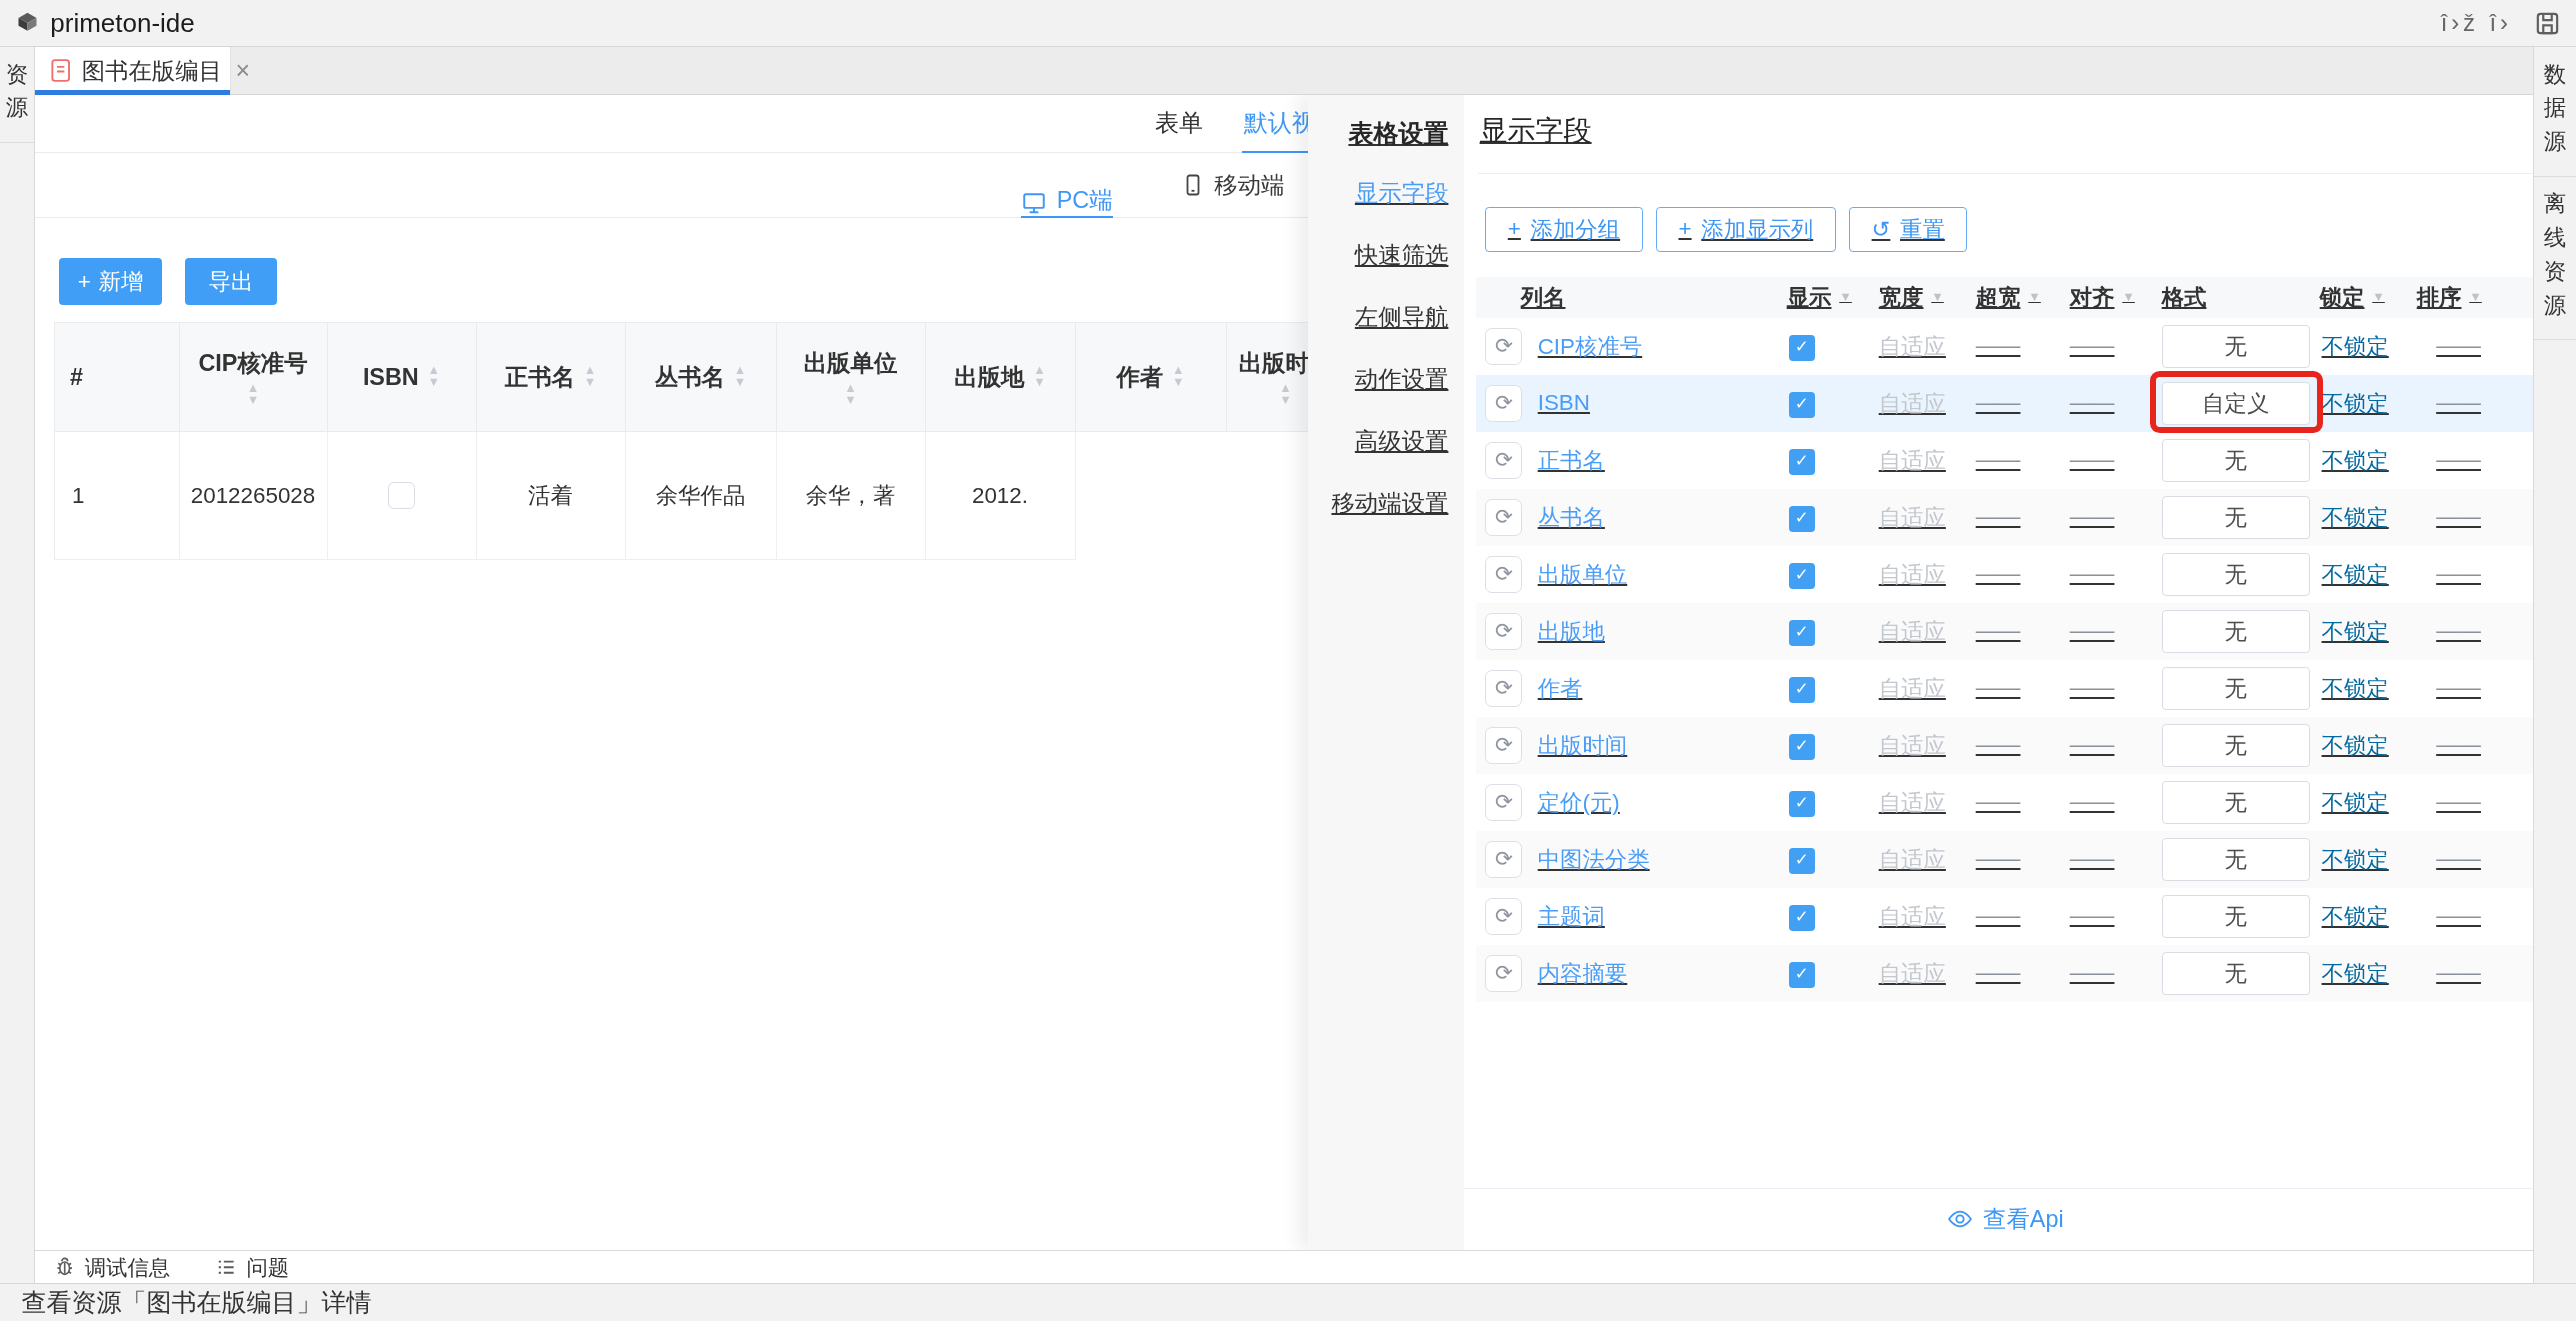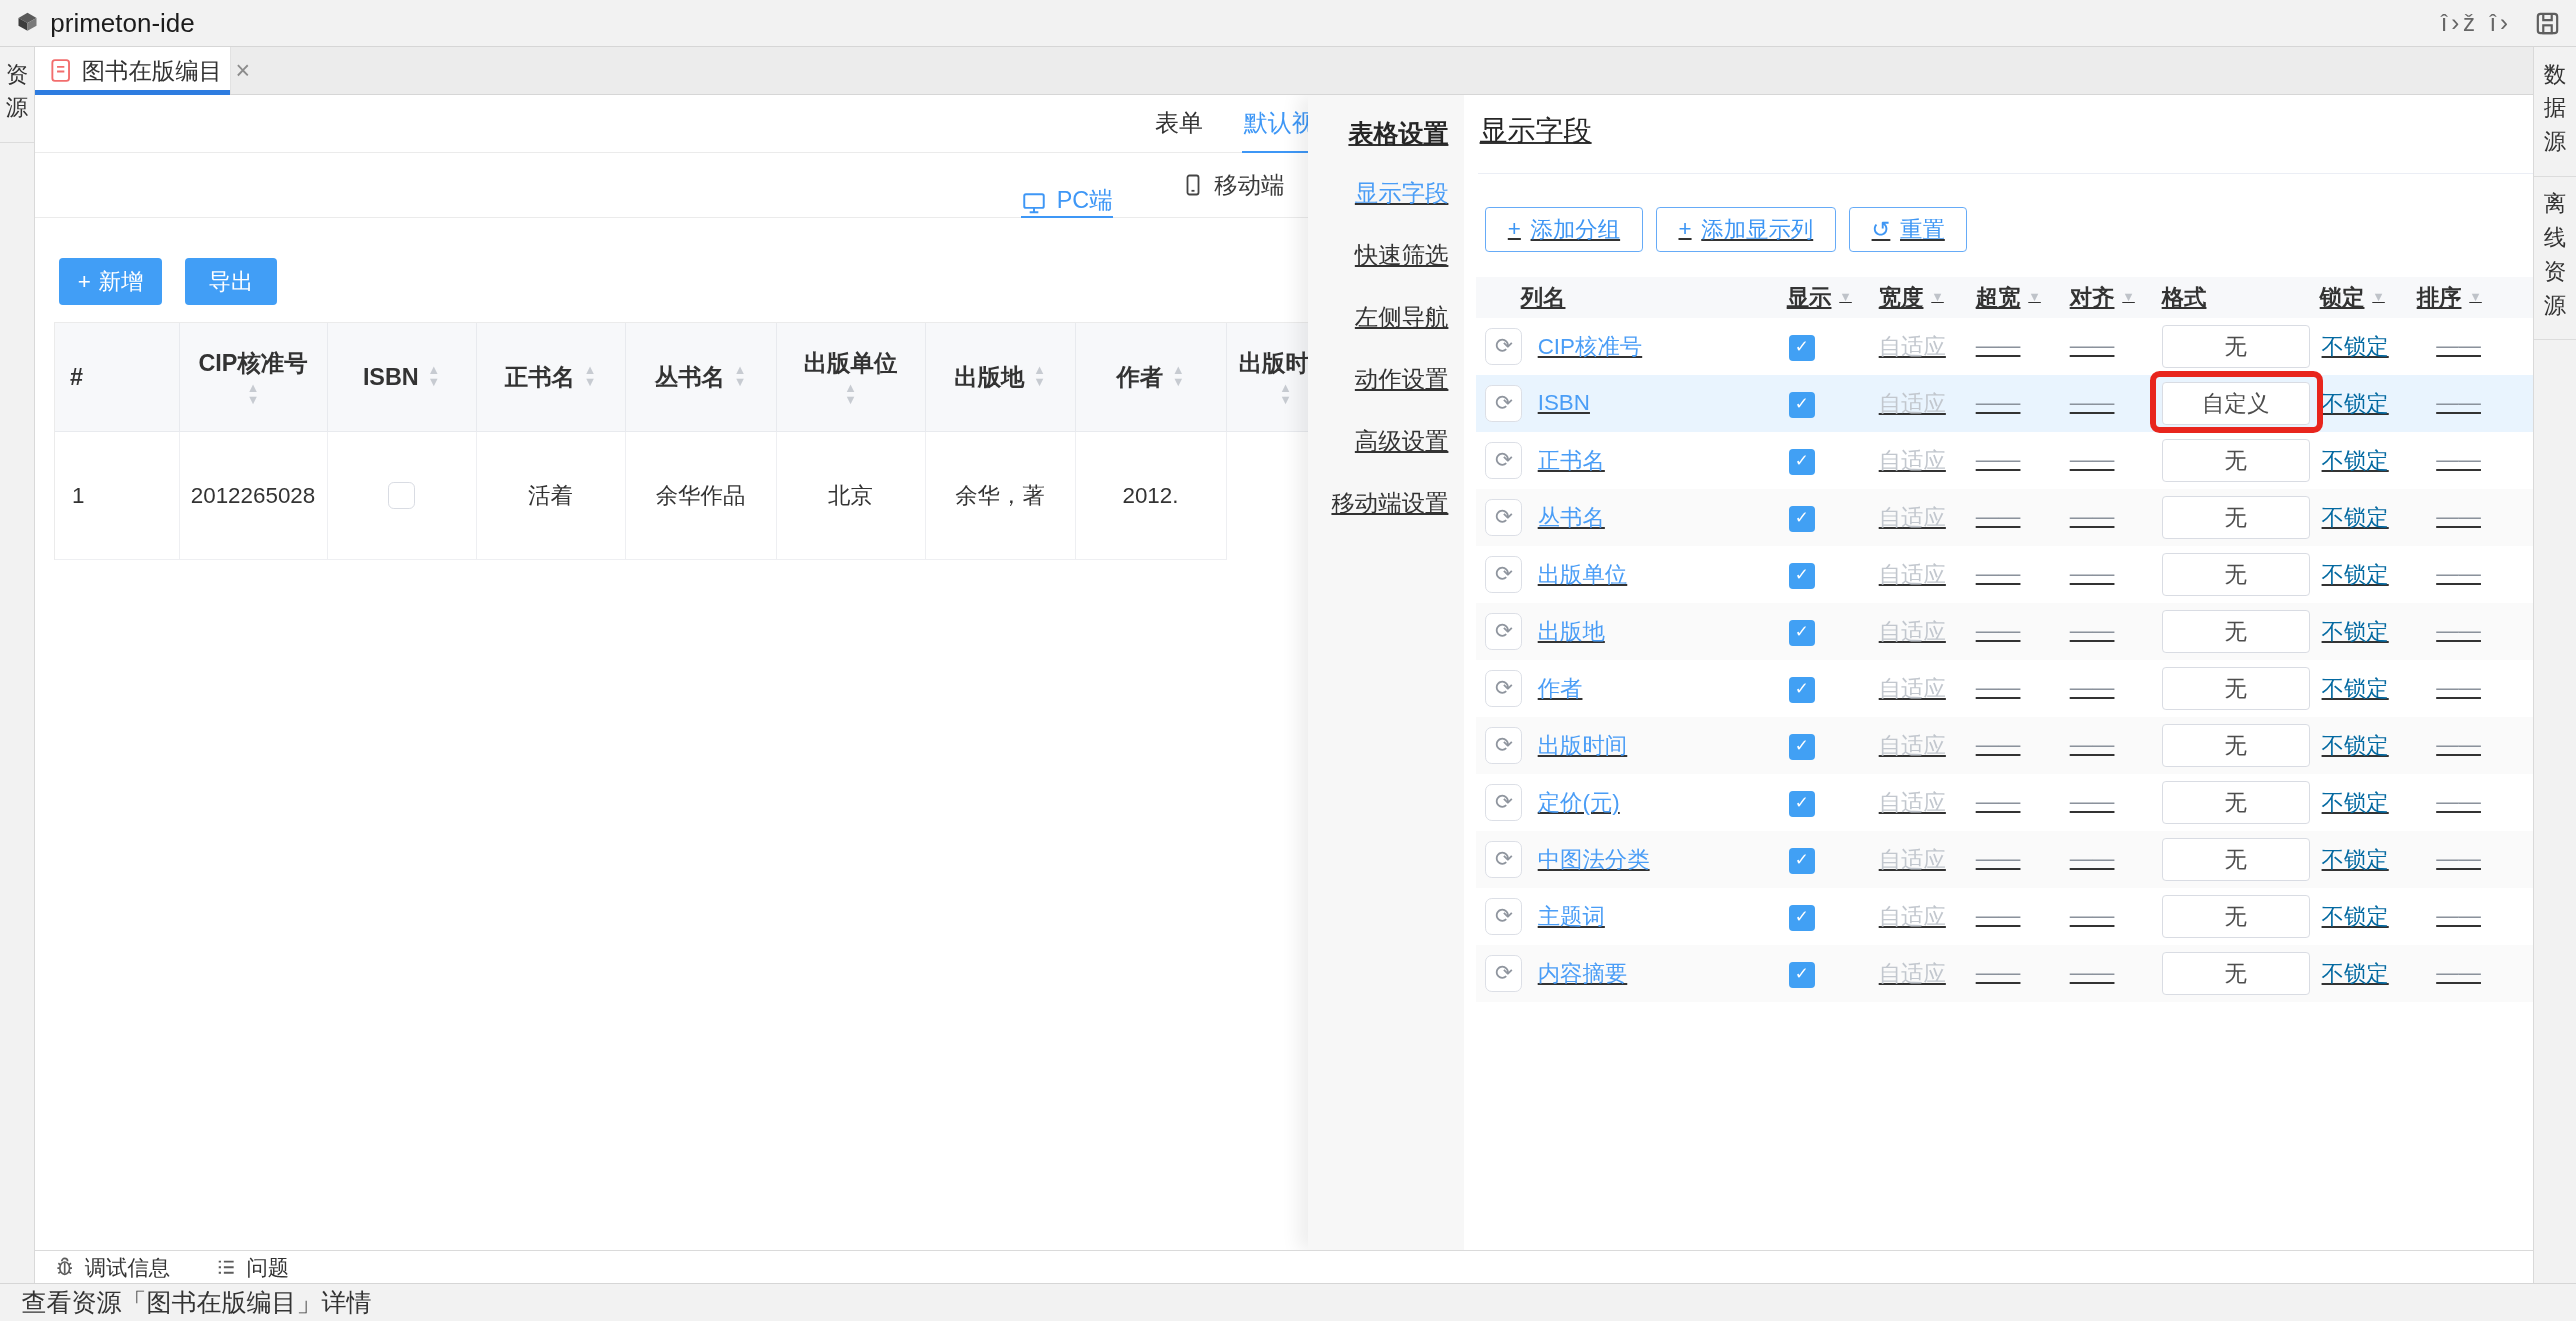--- a/index.html
+++ b/index.html
@@ -279,21 +279,20 @@
         </div>
       </div>
     <div class="grid-row" id="grid-row" data-interactable="true">
         <div class="gr-cell first" data-interactable="false">1</div>
         <div class="gr-cell" data-interactable="false">2012265028</div>
         <div class="gr-cell" data-interactable="false">
           <span class="checkbox-empty" data-interactable="true"></span>
         </div>
         <div class="gr-cell" data-interactable="false">活着</div>
         <div class="gr-cell" data-interactable="false">余华作品</div>
-        <div class="gr-cell" data-interactable="false">北京</div>
         <div class="gr-cell" data-interactable="false">余华，著</div>
         <div class="gr-cell" data-interactable="false">2012.</div>
       </div>
   </div>
 </div>
 
 <div class="drawer" data-interactable="false">
   <div class="drawer-menu" data-interactable="false">
     <div class="dmenu-title" data-interactable="false">表格设置</div>
     <div id="drawer-menu-items">
@@ -507,20 +506,29 @@
               </span></div>
             <div class="st-cell muted" data-interactable="true">自适应</div>
             <div class="st-cell dash" data-interactable="true">——</div>
             <div class="st-cell dash" data-interactable="true">——</div>
             <div class="st-cell format-cell" data-interactable="false"><span class="format-wrap" data-interactable="false"><span class="format-btn" data-interactable="true">无</span></span></div>
             <div class="st-cell lock" data-interactable="true">不锁定</div>
             <div class="st-cell dash sort" data-interactable="true">——</div>
           </div>
         </div>
     </div>
+    <div class="api-footer" data-interactable="false">
+      <span class="icon-svg" data-interactable="false">
+        <svg width="26" height="26" viewBox="0 0 24 24" fill="none" stroke="#3e96f4" stroke-width="1.7">
+          <path d="M2 12s4-6.8 10-6.8S22 12 22 12s-4 6.8-10 6.8S2 12 2 12z"></path>
+            <circle cx="12" cy="12" r="3.4"></circle>
+        </svg>
+      </span>
+      <span class="api-link" data-interactable="true">查看Api</span>
+    </div>
   </div>
 </div>
 
 <div class="bottom-bar" data-interactable="false">
   <div class="bb-item" data-interactable="true">
     <span class="icon-svg" data-interactable="false">
       <svg width="23.4" height="23.4" viewBox="0 0 24 24" fill="none" stroke="#5c5c5c" stroke-width="1.7">
         <path d="M9 6.5a3 3 0 0 1 6 0"></path>
           <ellipse cx="12" cy="13.5" rx="5" ry="6.3"></ellipse>
         <path d="M12 8v11M4.5 13.5H7M17 13.5h2.5M5.5 8.5l2.4 1.8M18.5 8.5l-2.4 1.8M5.5 18.8l2.4-1.8M18.5 18.8l-2.4-1.8"></path>

